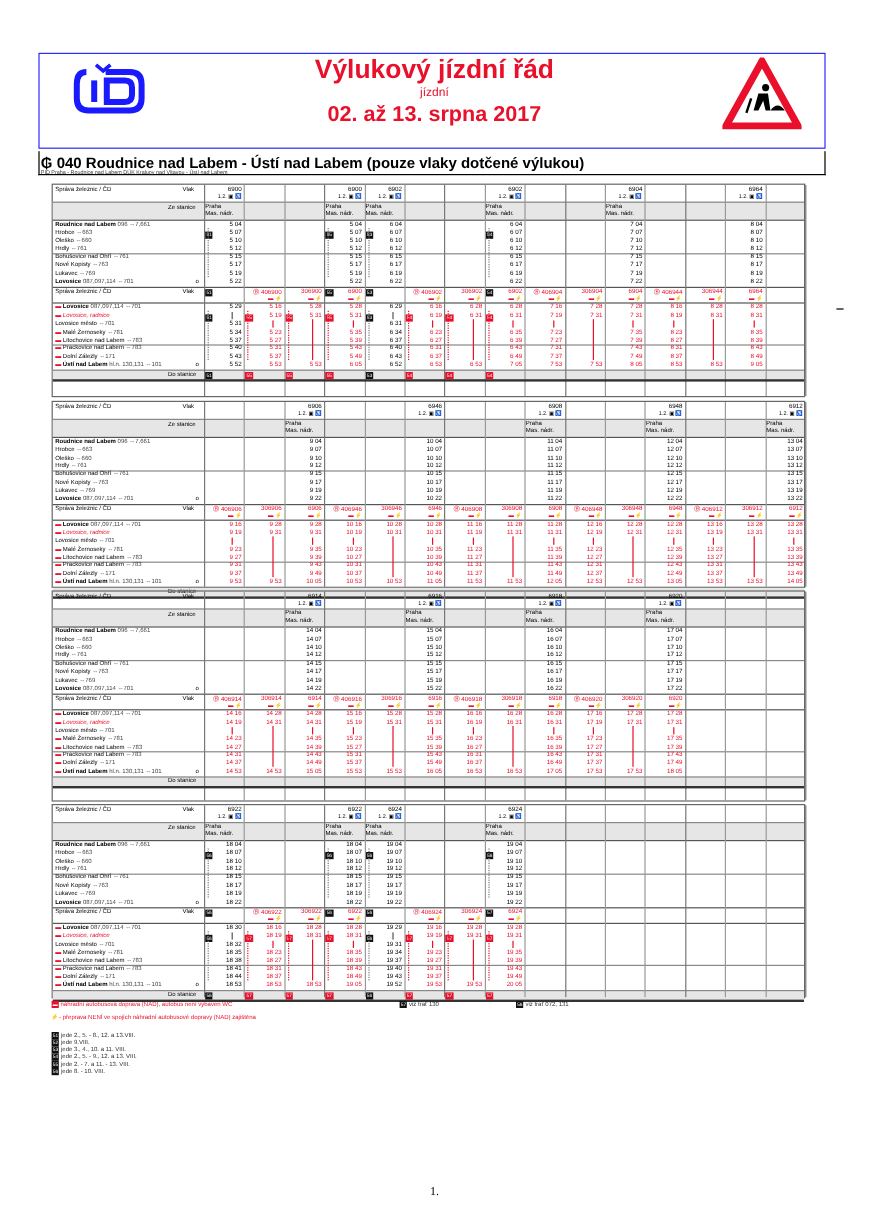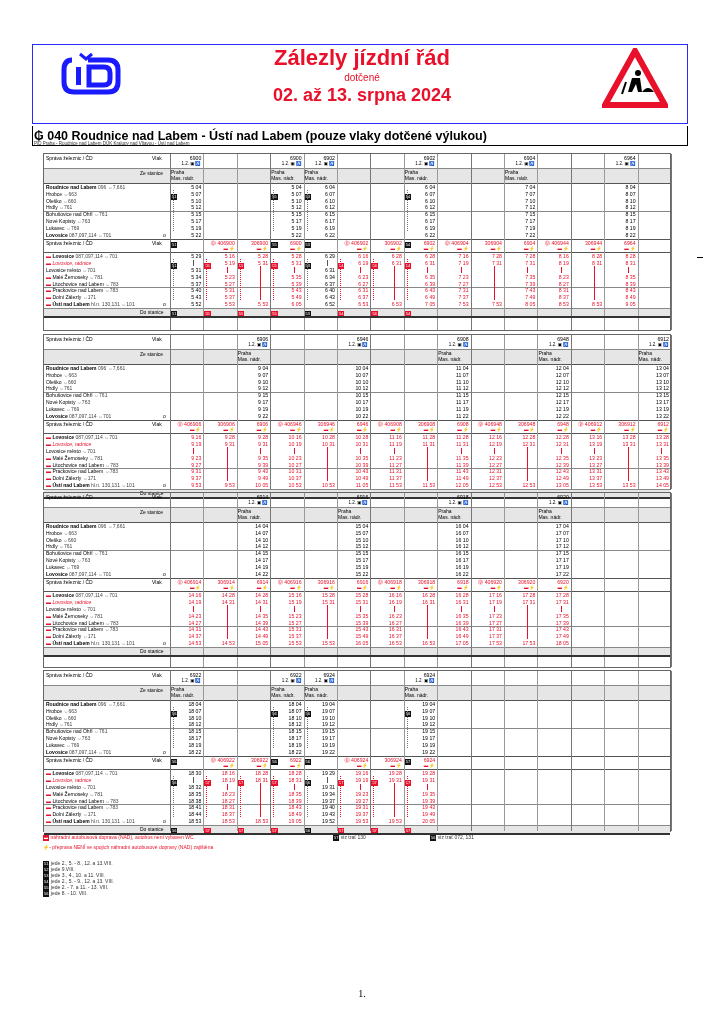--- a/index.html
+++ b/index.html
@@ -34,23 +34,23 @@
 </head>
 <body>
 
 <div class="header-box"></div>
 <svg class="logo" viewBox="0 0 66 46">
   <path d="M14 8 Q6 8 6 18 L6 30 Q6 40 16 40 L50 40 Q60 40 60 30 L60 18 Q60 8 50 8 L30 8" fill="none" stroke="#1a1aff" stroke-width="5"></path>
   <rect x="18" y="15" width="5" height="18" fill="#1a1aff"></rect>
   <path d="M31 15 L46 15 Q52 15 52 21 L52 27 Q52 33 46 33 L31 33 Z" fill="none" stroke="#1a1aff" stroke-width="5"></path>
   <path d="M22 2 L28 7 L34 2" fill="none" stroke="#1a1aff" stroke-width="3"></path>
 </svg>
-<div class="title t1">Zálezly jízdní řád</div>
-<div class="title t2">dotčené</div>
-<div class="title t3">02. až 13. srpna 2024</div>
+<div class="title t1">Výlukový jízdní řád</div>
+<div class="title t2">jízdní</div>
+<div class="title t3">02. až 13. srpna 2017</div>
 <svg class="sign" viewBox="0 0 66 60">
   <polygon points="33,3 63,57 3,57" fill="#fff" stroke="#e8102a" stroke-width="6"></polygon>
   <circle cx="36" cy="25" r="3" fill="#000"></circle>
   <path d="M30 30 L38 30 L40 44 L36 44 L34 36 L30 44 L26 44 Z" fill="#000"></path>
   <path d="M40 44 Q46 36 52 44 Z" fill="#000"></path>
   <line x1="24" y1="34" x2="20" y2="46" stroke="#000" stroke-width="2"></line>
 </svg>
 
 <div class="line-head"></div>
 <div class="line-title"><span>₲</span> <span>040  Roudnice nad Labem - Ústí nad Labem (pouze vlaky dotčené výlukou)</span></div>

